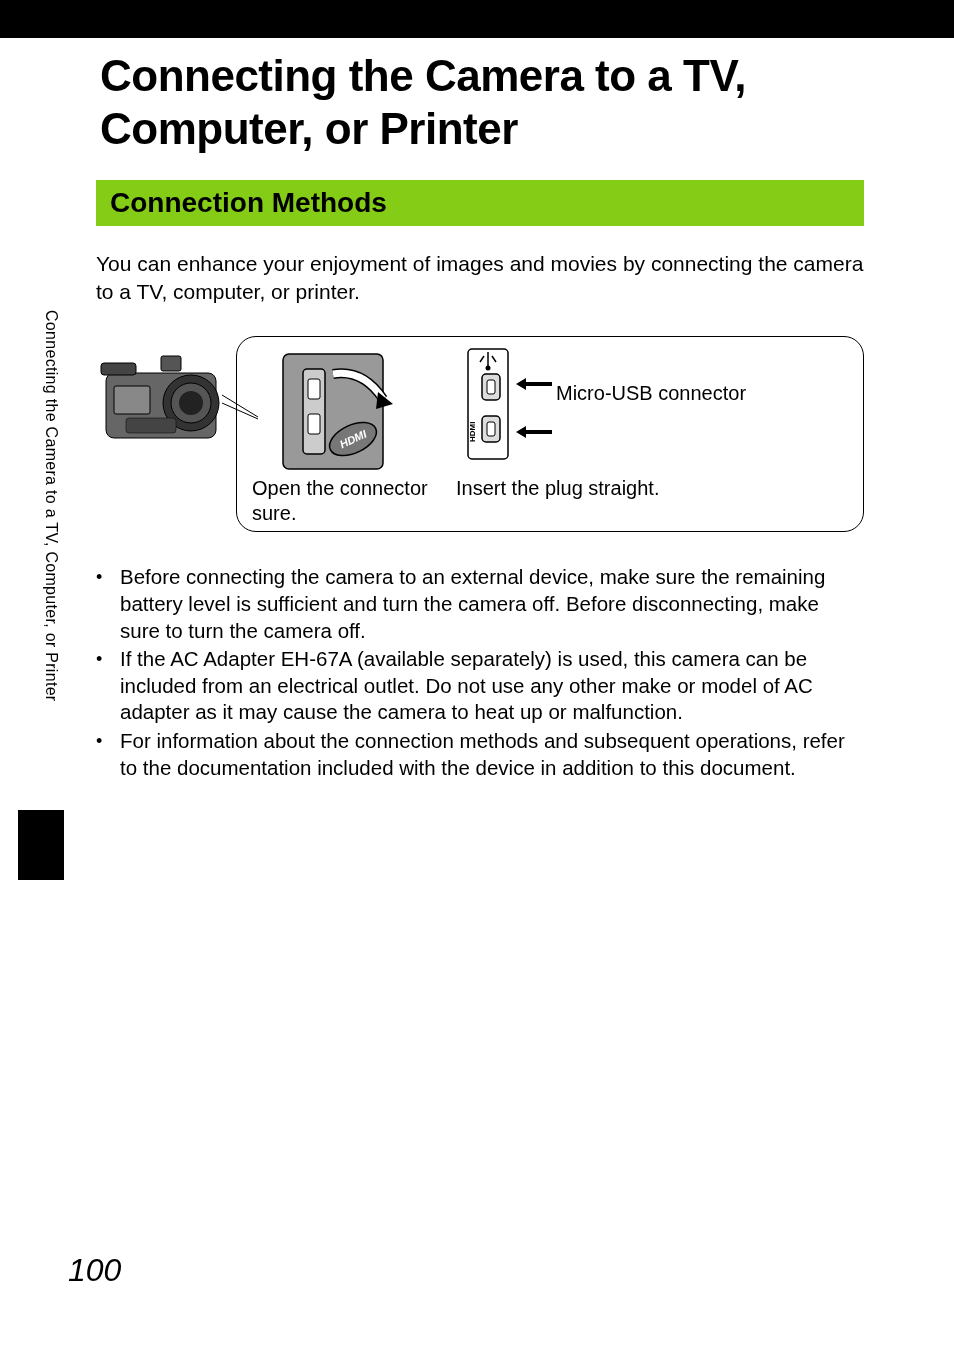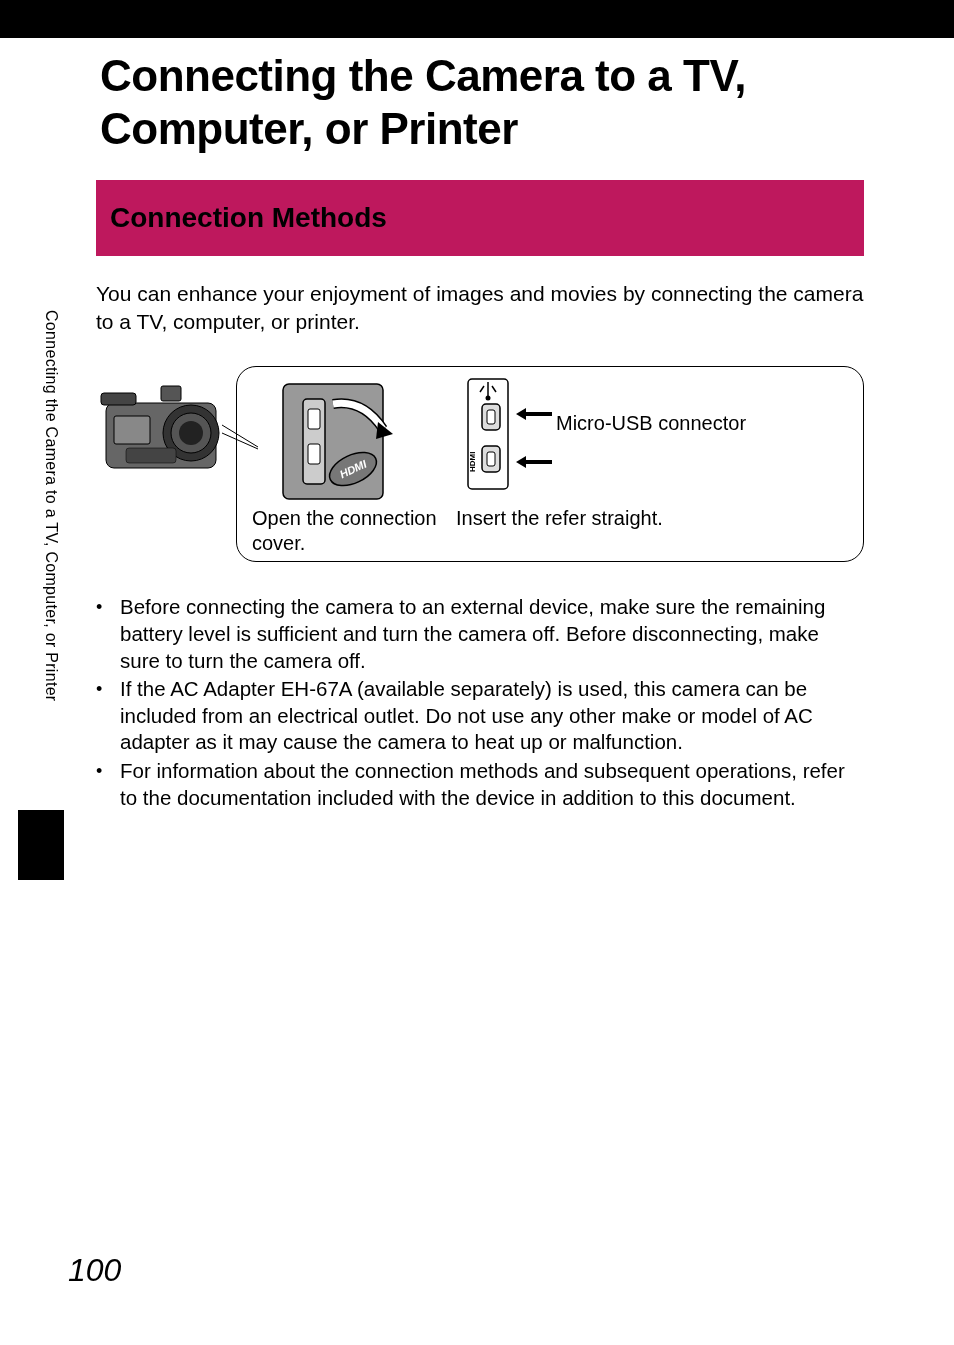--- a/index.html
+++ b/index.html
@@ -21,24 +21,24 @@
       width: 100%;
     }
     .page-title {
       font-size: 44px;
       font-weight: 700;
       line-height: 1.2;
       padding: 12px 90px 0 100px;
       letter-spacing: -0.5px;
     }
     .section-heading {
-      background: #be185d;
+      background: #84cc16;
       font-size: 28px;
       font-weight: 700;
-      padding: 22px 14px;
+      padding: 7px 14px;
       margin: 24px 90px 0 96px;
     }
     .intro-text {
       font-size: 21px;
       line-height: 1.35;
       margin: 24px 90px 11px 96px;
       font-weight: 300;
     }
     .diagram-area {
       margin: 30px 90px 0 96px;
@@ -237,22 +237,22 @@
 
   <svg class="arrow-usb" viewBox="0 0 36 12">
     <polygon points="0,6 10,0 10,4 36,4 36,8 10,8 10,12" fill="#000"></polygon>
   </svg>
 
   <svg class="arrow-hdmi" viewBox="0 0 36 12">
     <polygon points="0,6 10,0 10,4 36,4 36,8 10,8 10,12" fill="#000"></polygon>
   </svg>
 
   <div class="usb-label">Micro-USB connector</div>
-  <div class="open-cover-label">Open the connection cover.</div>
-  <div class="insert-label">Insert the refer straight.</div>
+  <div class="open-cover-label">Open the connector sure.</div>
+  <div class="insert-label">Insert the plug straight.</div>
 </div>
 
 <div class="bullet-list">
   <div class="bullet-item">
     <div class="bullet-dot">•</div>
     <div class="bullet-text">Before connecting the camera to an external device, make sure the remaining battery level is sufficient and turn the camera off. Before disconnecting, make sure to turn the camera off.</div>
   </div>
   <div class="bullet-item">
     <div class="bullet-dot">•</div>
     <div class="bullet-text">If the AC Adapter EH-67A (available separately) is used, this camera can be included from an electrical outlet. Do not use any other make or model of AC adapter as it may cause the camera to heat up or malfunction.</div>

